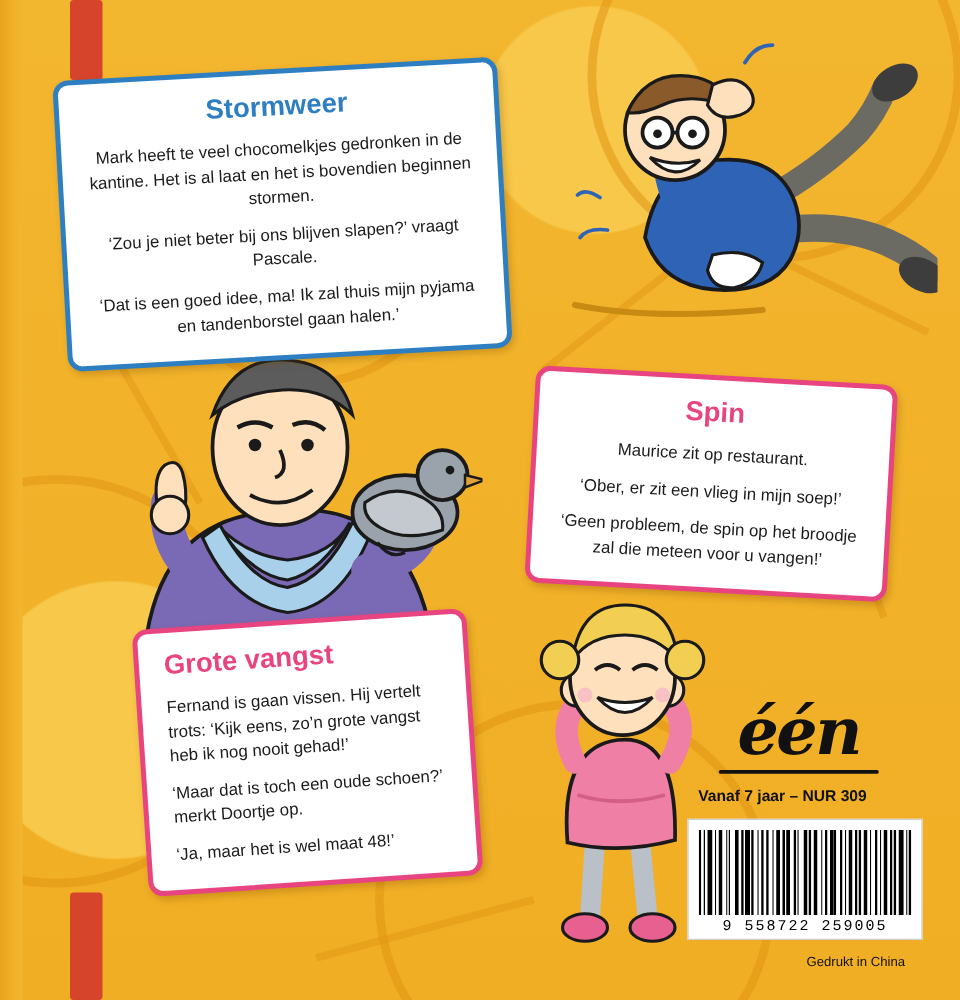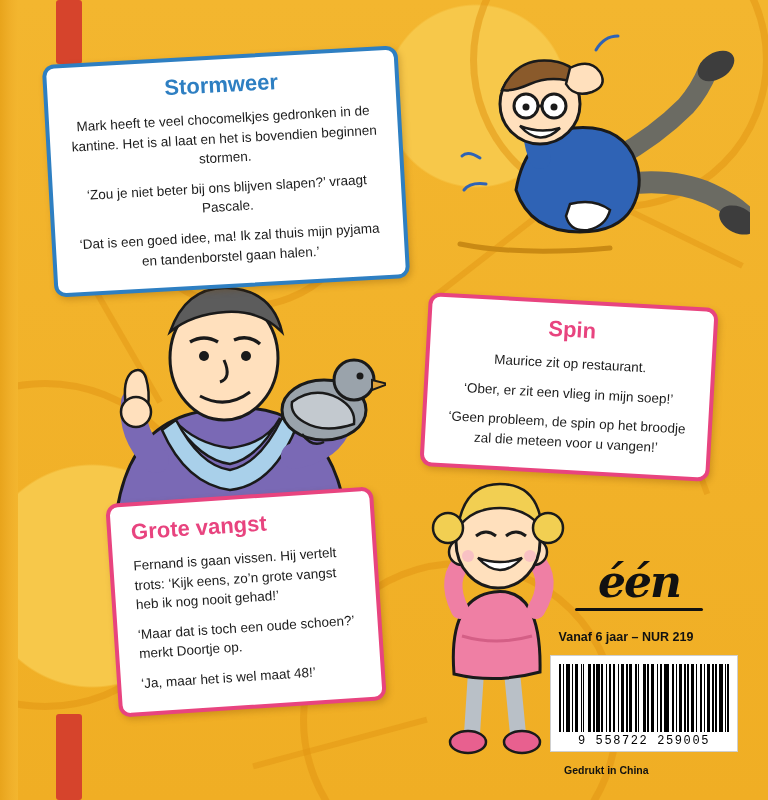--- a/index.html
+++ b/index.html
@@ -125,21 +125,21 @@
   #een-logo {
     position: absolute;
     right: 54px;
     top: 560px;
     width: 150px;
     text-align: center;
   }
   #een-logo .een-word {
     font-family: "DejaVu Serif", serif;
     font-style: italic;
-    font-size: 44px;
+    font-size: 52px;
     font-weight: bold;
     color: #111;
     line-height: 1;
     letter-spacing: -2px;
   }
   #een-logo .een-rule {
     margin: 4px auto 0 auto;
     width: 128px;
     height: 3px;
     background: #111;
@@ -185,23 +185,23 @@
     letter-spacing: 1.6px;
     text-align: center;
     margin-top: 2px;
     color: #000;
   }
   #printed-in {
     position: absolute;
     right: 44px;
     bottom: 24px;
     width: 160px;
-    text-align: left;
+    text-align: right;
     font-size: 10.5px;
-    font-weight: bold;
+    font-weight: normal;
     color: #111;
   }
 
   
   .illu { position: absolute; }
   #illu-falling-man { right: 18px; top: 8px; width: 330px; height: 270px; }
   #illu-man-pigeon  { left: 96px; top: 270px; width: 290px; height: 300px; }
   #illu-girl        { left: 402px; top: 460px; width: 190px; height: 300px; }
 </style>
 </head>
@@ -342,21 +342,21 @@
     <p>Fernand is gaan vissen. Hij vertelt trots: ‘Kijk eens, zo’n grote vangst heb ik nog nooit gehad!’</p>
     <p>‘Maar dat is toch een oude schoen?’ merkt Doortje op.</p>
     <p>‘Ja, maar het is wel maat 48!’</p>
   </div>
 
   <div id="een-logo">
     <div class="een-word">één</div>
     <div class="een-rule"></div>
   </div>
 
-  <div id="age-nur">Vanaf 6 jaar – NUR 219</div>
+  <div id="age-nur">Vanaf 7 jaar – NUR 309</div>
 
   <div id="barcode-block">
     <div id="barcode-bars">
       <i style="width:2px"></i>
         <i style="width:2px;background:#fff"></i>
         <i style="width:1px"></i>
         <i style="width:3px;background:#fff"></i>
       <i style="width:4px"></i>
         <i style="width:2px;background:#fff"></i>
         <i style="width:1px"></i>

